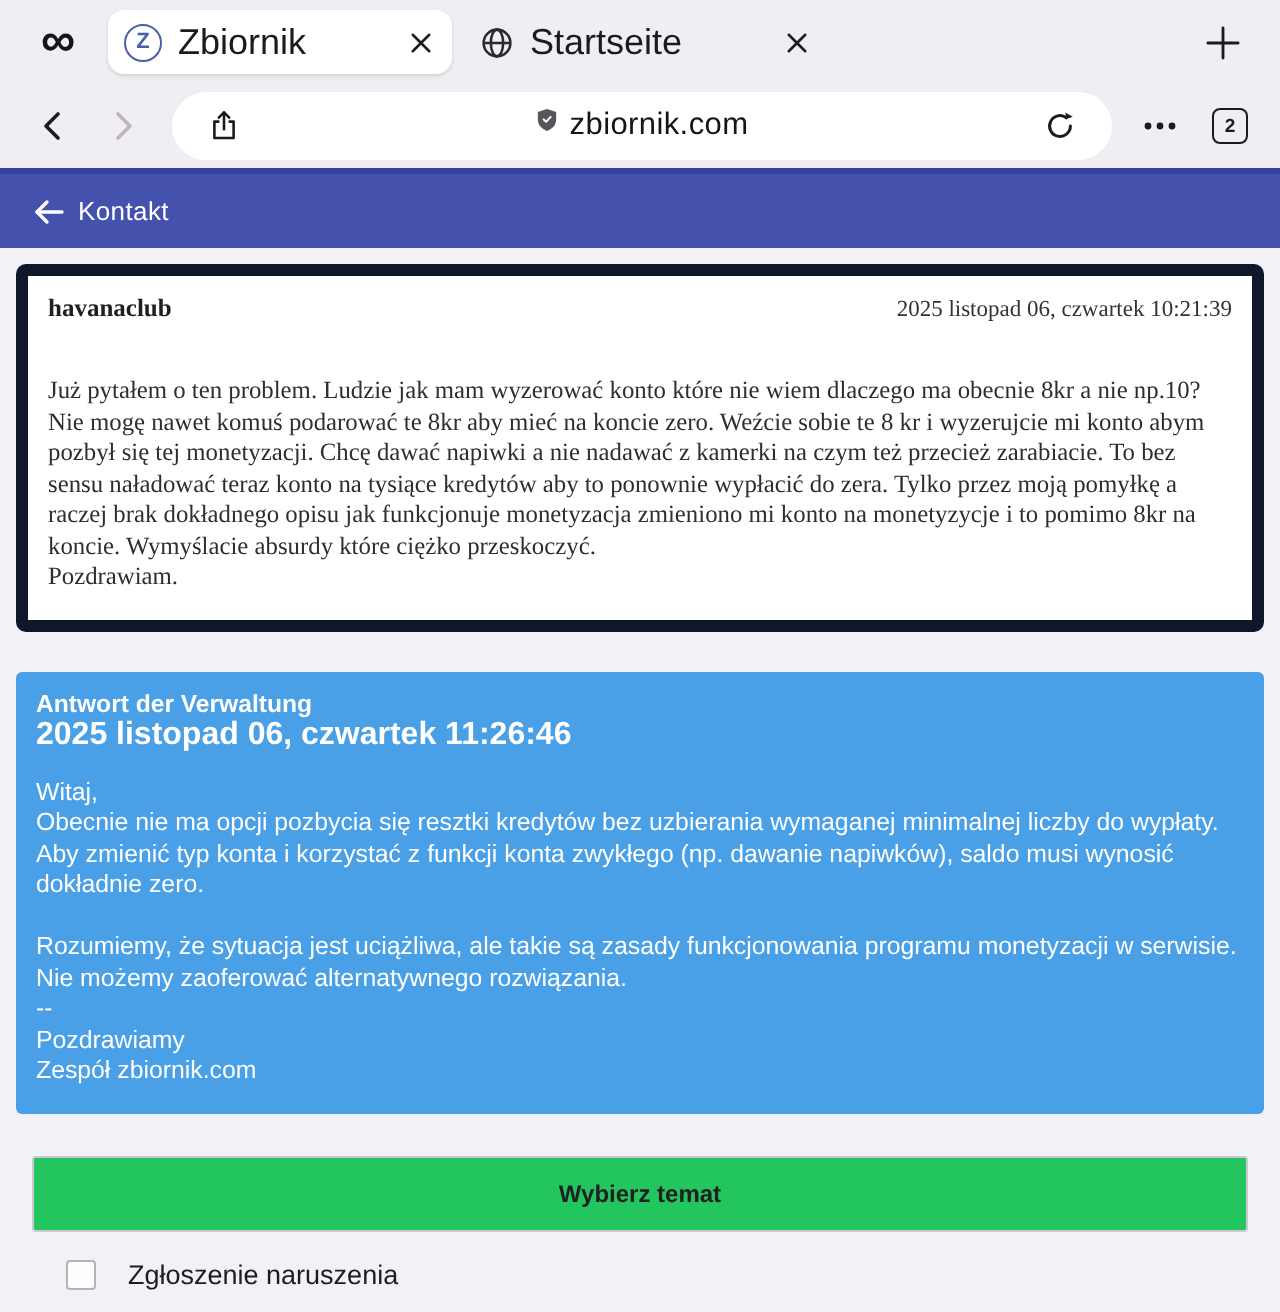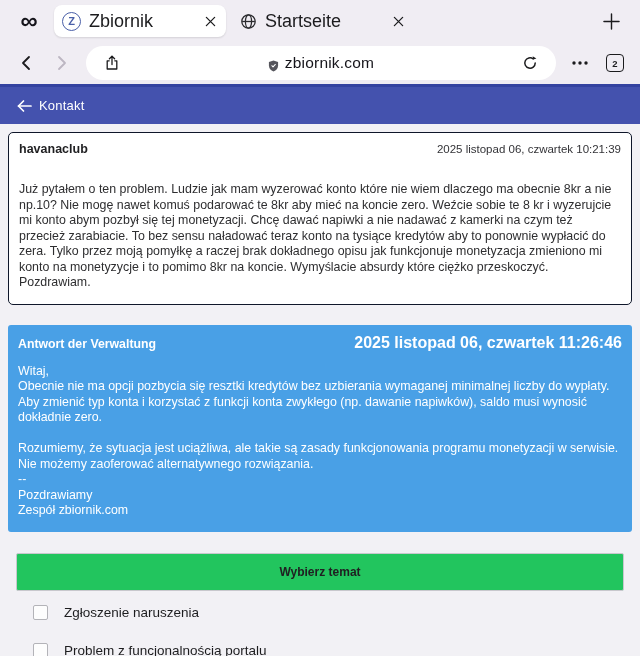--- a/index.html
+++ b/index.html
@@ -35,55 +35,56 @@
 
   .toolbar {
     height:42px; background:#f0edf3; display:flex; align-items:center; padding:0 12px; gap:4px;
   }
   .nav-arrow { width:30px; height:34px; }
   .urlbar {
     flex:1; height:34px; background:#ffffff; border-radius:17px;
     display:flex; align-items:center; padding:0 12px; margin:0 6px;
   }
   .urlbar .side { width:28px; display:flex; justify-content:center; }
-  .url-center { flex:1; display:flex; align-items:flex-end; justify-content:center; gap:6px; }
+  .url-center { flex:1; display:flex; align-items:flex-start; justify-content:center; gap:6px; }
   .url-text { font-size:15.5px; color:#15141a; letter-spacing:.2px; }
   .menu-dots { width:28px; height:34px; }
   .tabcount {
     width:18px; height:18px; border:1.7px solid #1b1b1d; border-radius:4px;
     font-size:9.5px; font-weight:700; color:#1b1b1d; display:flex; align-items:center;
     justify-content:center; margin:0 4px 0 8px; cursor:pointer;
   }
 
   
   .siteheader {
     height:40px; background:#4452ae; border-top:3px solid #3443a0;
     display:flex; align-items:center; padding:0 16px; gap:6px; flex:none;
   }
   .siteheader .title { color:#ffffff; font-size:13px; font-weight:500; letter-spacing:.2px; }
 
   
   .content { flex:1; background:#f2f1f5; padding-top:8px; overflow:hidden; }
 
   .msg-card {
-    margin:0 8px; background:#ffffff; border:1px solid #0f172a; border-radius:5px;
+    margin:0 8px; background:#ffffff; border:6px solid #0f172a; border-radius:5px;
     padding:9px 10px 13px;
+    font-family:Liberation Serif, serif;
   }
   .msg-head { display:flex; justify-content:space-between; align-items:baseline; }
   .msg-author { font-size:12.5px; font-weight:700; color:#1f1f21; }
   .msg-time { font-size:11.5px; color:#333337; }
   .msg-body {
     margin-top:26px; font-size:12.4px; line-height:1.25; color:#2e2e30; white-space:pre-line;
   }
 
   .reply-card {
     margin:20px 8px 0; background:#49a0e6; border-radius:3px; color:#ffffff;
     padding:9px 10px 13px;
   }
-  .reply-head { display:flex; justify-content:space-between; align-items:baseline; }
+  .reply-head { display:flex; justify-content:space-between; align-items:baseline;flex-direction:column; }
   .reply-title { font-size:12.3px; font-weight:700; }
   .reply-time { font-size:16px; font-weight:700; }
   .reply-body { margin-top:12px; font-size:12.4px; line-height:1.25; white-space:pre-line; }
 
   .topic-btn {
     margin:21px 16px 0; height:38px; background:#22c55e; border:1px solid #c8c8cd;
     border-radius:2px; display:flex; align-items:center; justify-content:center;
     font-size:12px; font-weight:700; color:#202022; cursor:pointer;
   }
   .opt-list { margin:14px 0 0 33px; }

